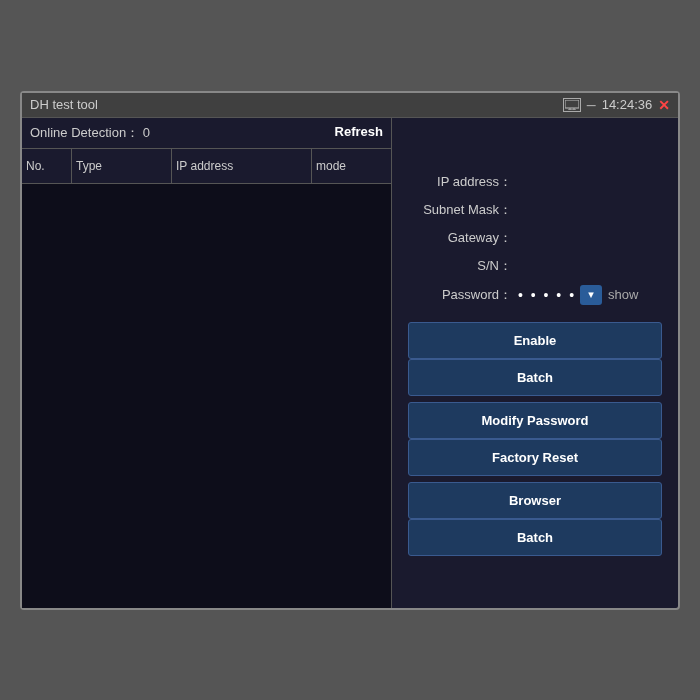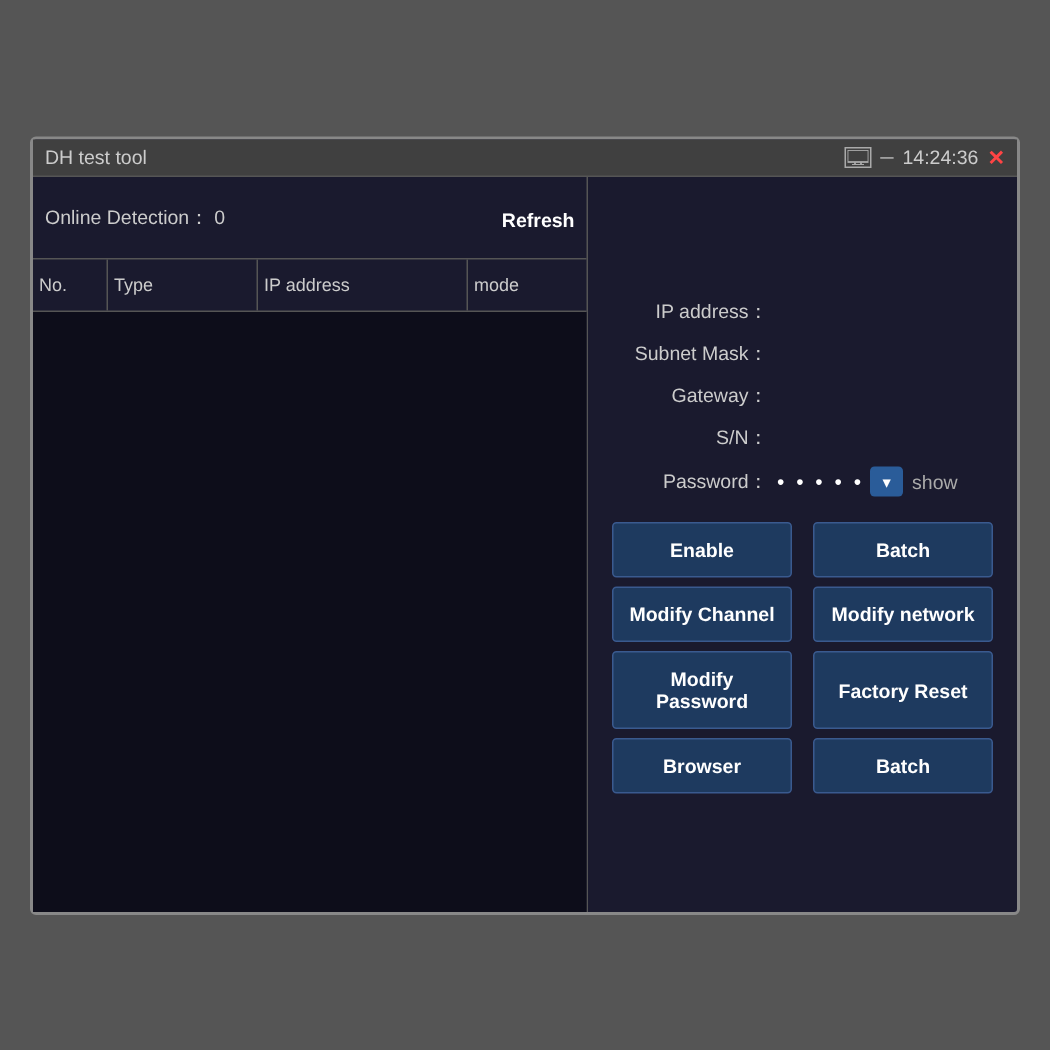--- a/index.html
+++ b/index.html
@@ -76,23 +76,23 @@
 
     
     .left-panel {
       width: 370px;
       border-right: 1px solid #555;
       display: flex;
       flex-direction: column;
     }
 
     .detection-bar {
-      padding: 18px 8px;
-      display: flex;
-      align-items: flex-end;
+      padding: 6px 8px;
+      display: flex;
+      align-items: flex-start;
       justify-content: space-between;
       border-bottom: 1px solid #555;
     }
 
     .detection-text {
       color: #ccc;
       font-size: 13px;
     }
 
     .refresh-btn {
@@ -191,21 +191,22 @@
 
     .buttons-section {
       margin-top: 10px;
       display: flex;
       flex-direction: column;
       gap: 6px;
     }
 
     .btn-row {
       display: flex;
-      gap: 14px;
+      gap: 0;
+      flex-direction: column;
     }
 
     .action-btn {
       flex: 1;
       padding: 10px 6px;
       background: #1e3a5f;
       color: #fff;
       border: 1px solid #3a5a8f;
       border-radius: 3px;
       font-size: 13px;
@@ -288,24 +289,20 @@
         <button class="password-dropdown">▾</button>
         <span class="show-link">show</span>
       </div>
 
       <div class="buttons-section">
         <div class="btn-row">
           <button class="action-btn">Enable</button>
           <button class="action-btn">Batch</button>
         </div>
         <div class="btn-row">
-          <button class="action-btn">Modify Channel</button>
-          <button class="action-btn">Modify network</button>
-        </div>
-        <div class="btn-row">
           <button class="action-btn">Modify Password</button>
           <button class="action-btn">Factory Reset</button>
         </div>
         <div class="btn-row">
           <button class="action-btn">Browser</button>
           <button class="action-btn">Batch</button>
         </div>
       </div>
     </div>
   </div>

